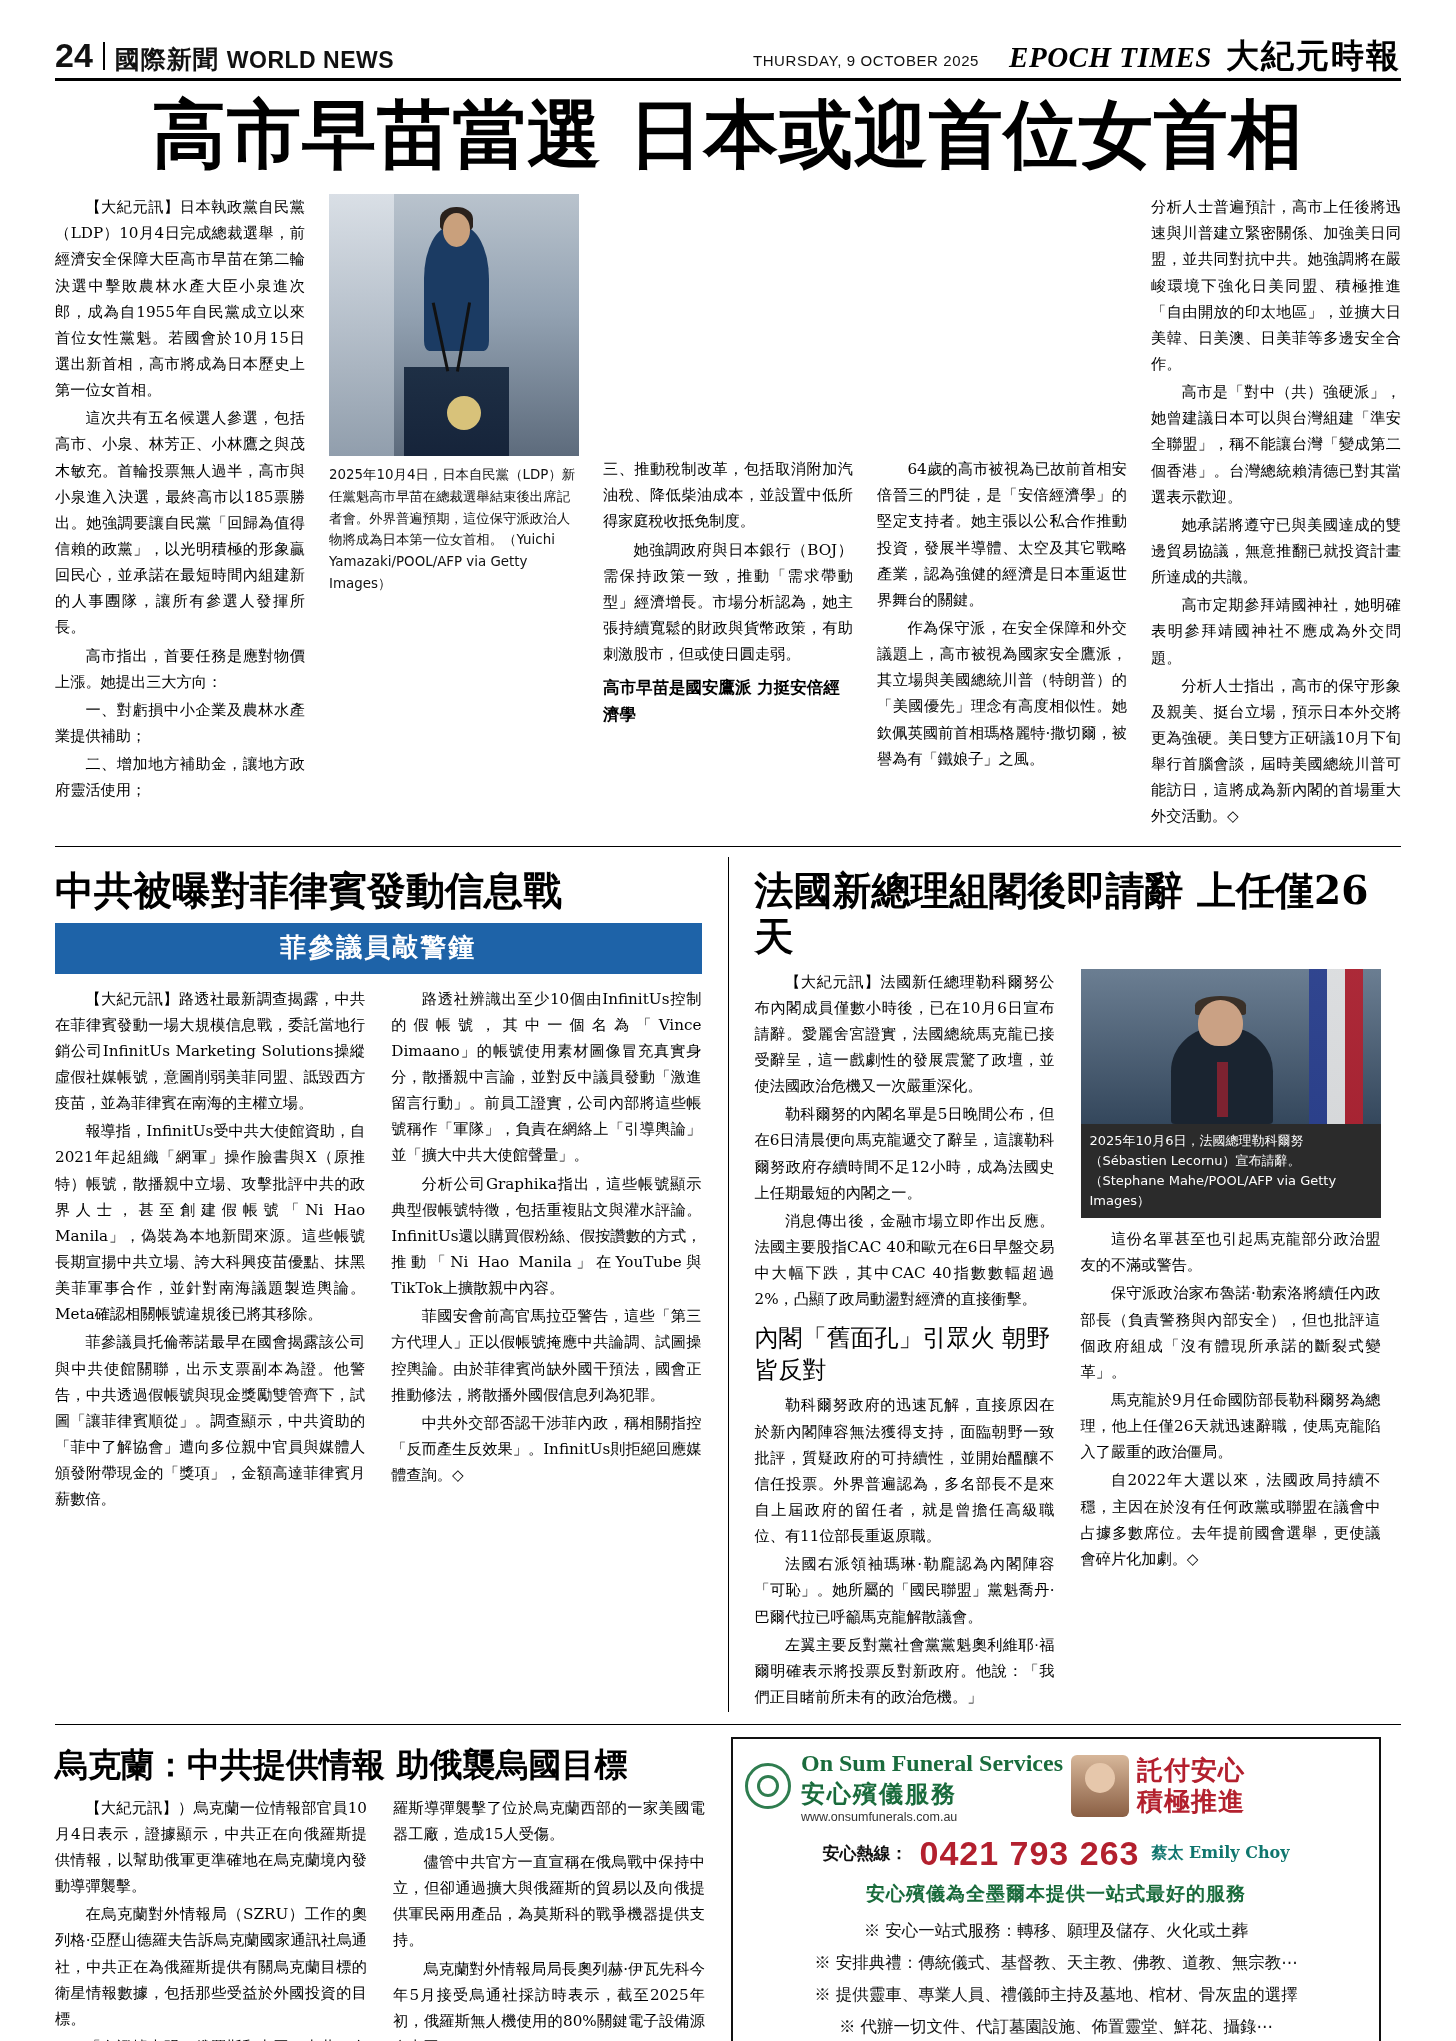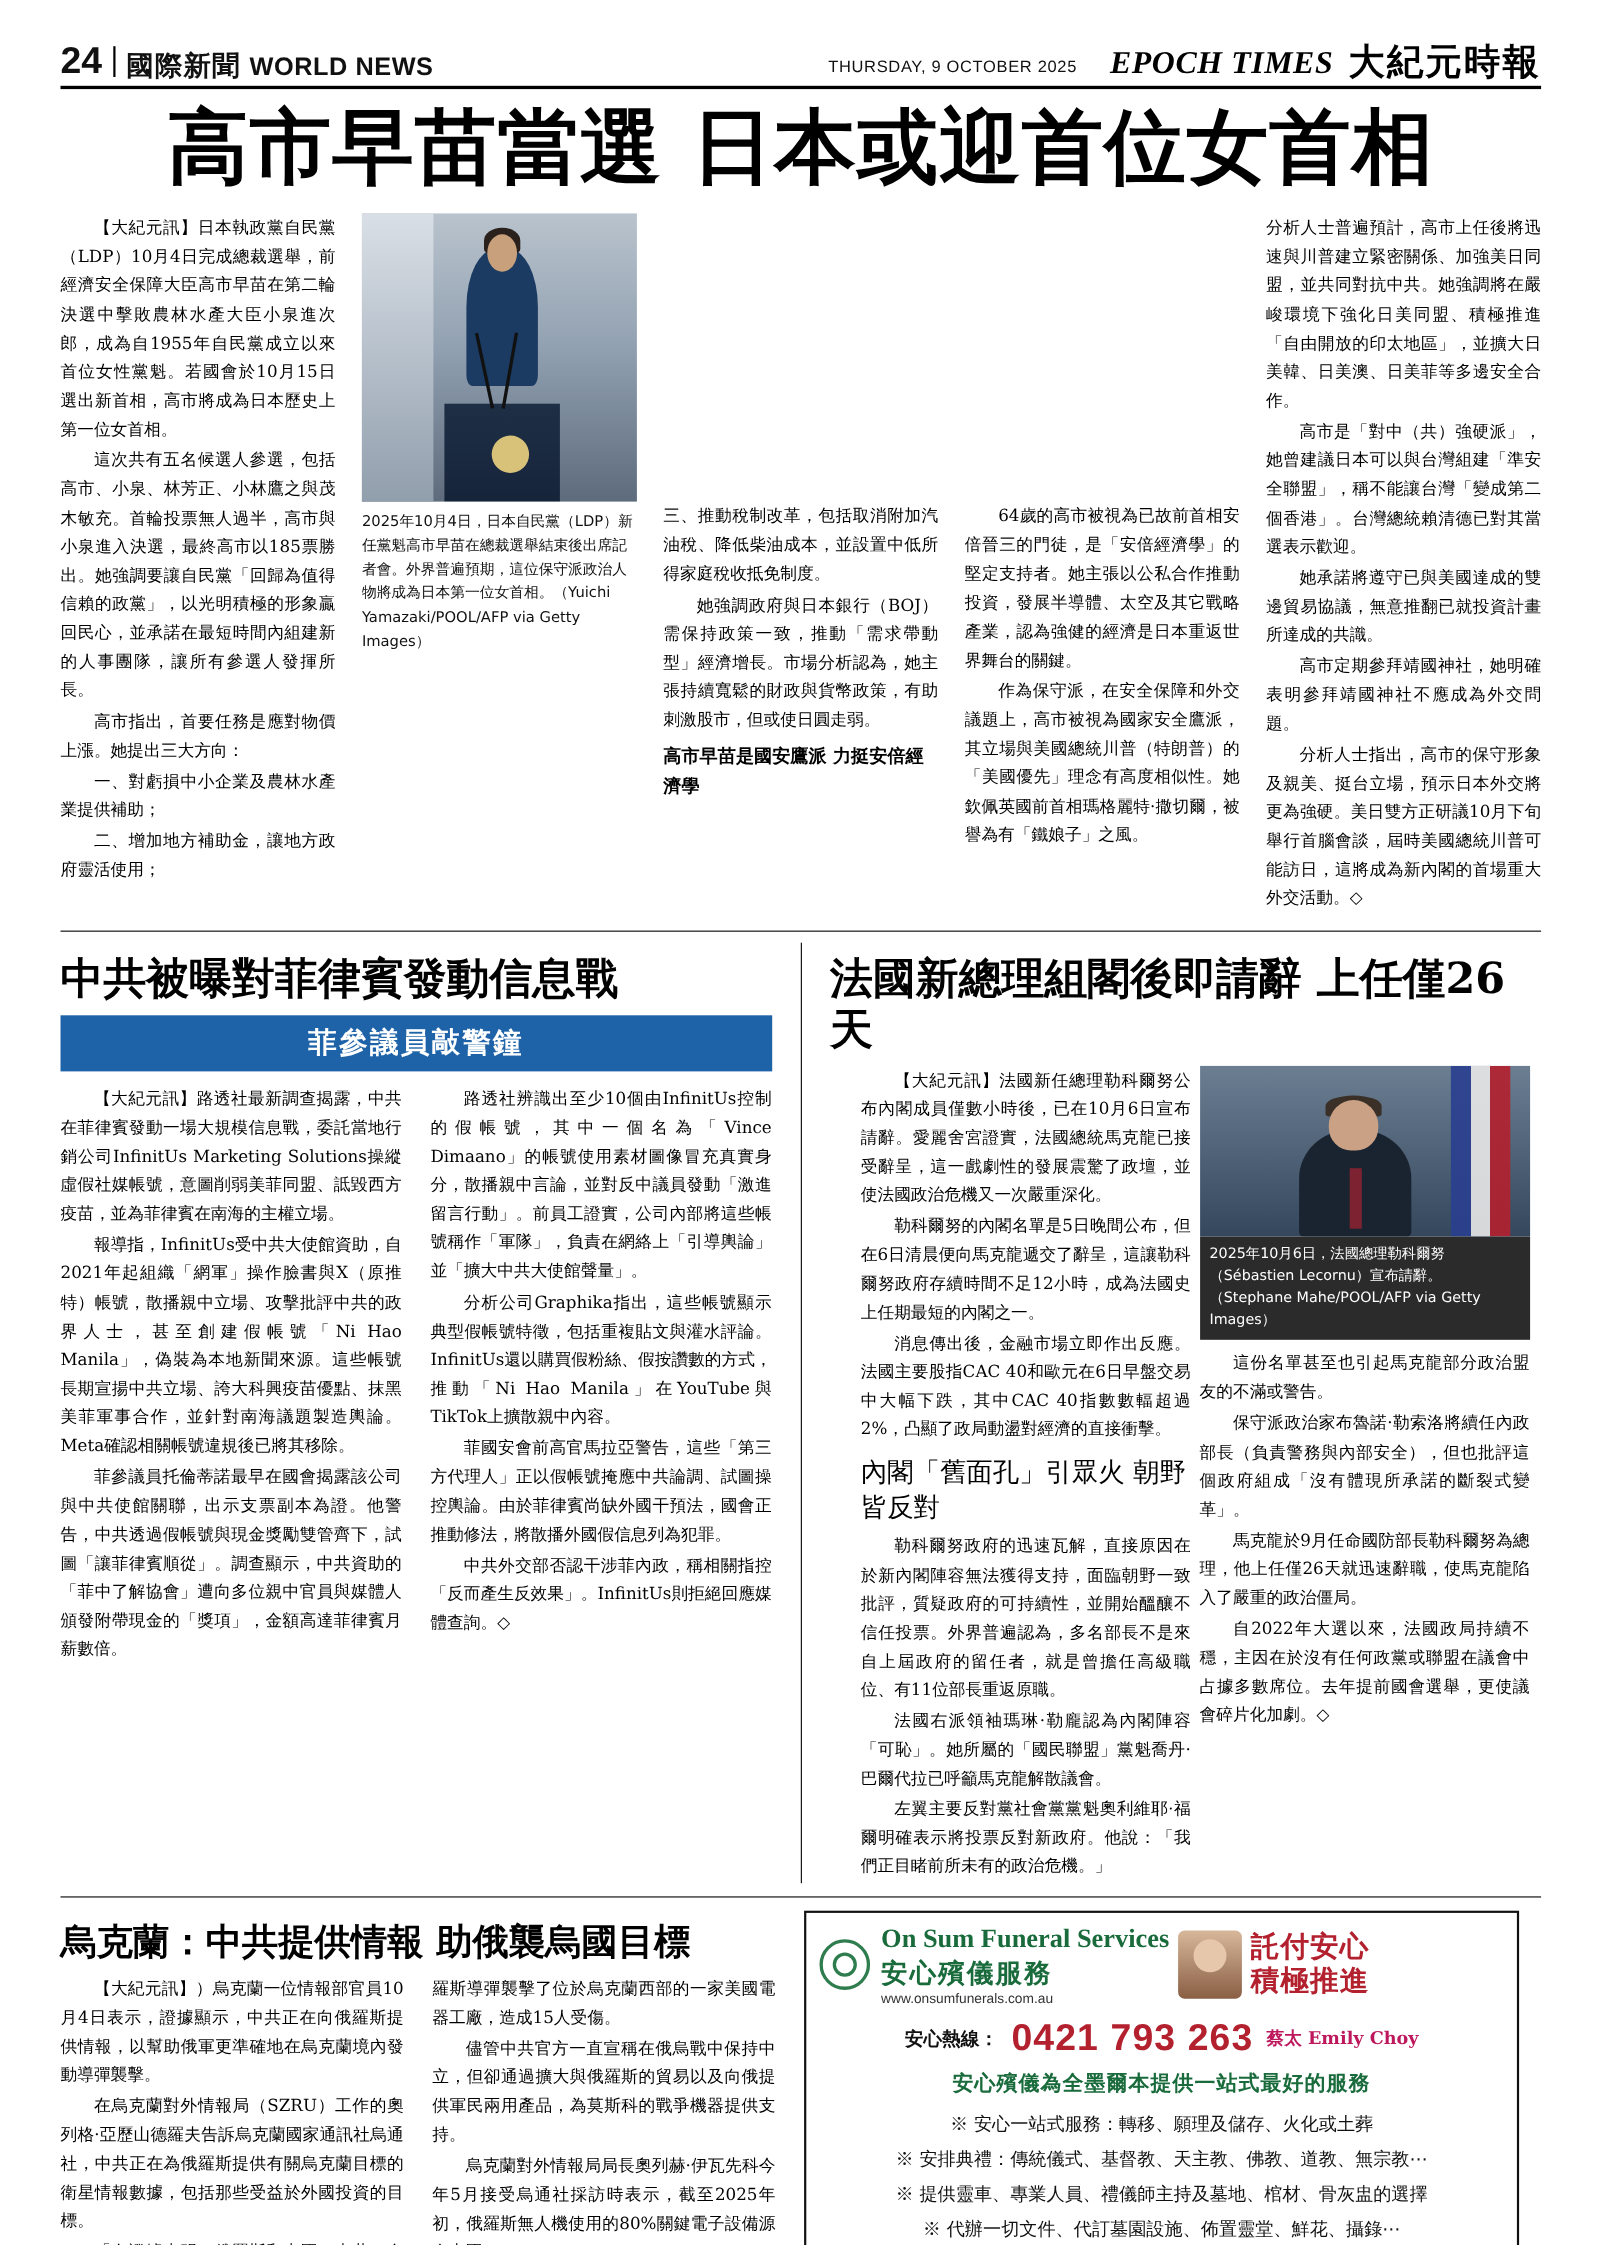--- a/index.html
+++ b/index.html
@@ -100,21 +100,21 @@
   .ad-logo:after { content:""; position:absolute; left:9px; top:9px; width:16px; height:16px; border-radius:50%; border:3px solid #2f7d4f; }
   .ad-en { font-family:"Liberation Serif", serif; font-weight:bold; font-size:24px; color:#1a6b3c; line-height:1.2;}
   .ad-cn { font-family:"DejaVu Serif", serif; font-weight:bold; font-size:24px; color:#1a6b3c; letter-spacing:2px; }
   .ad-url { font-family:"Liberation Sans", sans-serif; font-size:12.5px; color:#333; }
   .ad-portrait { width:58px; height:62px; border-radius:6px; background:linear-gradient(180deg,#d7b79a,#8a5f44); margin:0 8px; flex:none; position:relative;}
   .ad-portrait:after{content:"";position:absolute;left:14px;top:8px;width:30px;height:30px;border-radius:50%;background:#e6c7ab;}
   .ad-slogan { font-family:"DejaVu Serif", serif; font-weight:bold; font-size:26px; color:#b3202e; line-height:1.2; letter-spacing:1px;}
   .ad-phone-row { display:flex; align-items:center; justify-content:center; gap:12px; padding:6px 10px; }
   .ad-hot { font-family:"DejaVu Serif", serif; font-weight:bold; font-size:17px; color:#111; }
   .ad-phone { font-family:"Liberation Sans", sans-serif; font-weight:bold; font-size:34px; color:#b3202e; letter-spacing:1px;}
-  .ad-name { font-family:"DejaVu Serif", serif; font-weight:bold; font-size:16px; color:#be185d; }
+  .ad-name { font-family:"DejaVu Serif", serif; font-weight:bold; font-size:16px; color:#0f766e; }
   .ad-sub { text-align:center; font-family:"DejaVu Serif", serif; font-weight:bold; font-size:19px; color:#1a6b3c; padding:2px 0 8px 0; letter-spacing:1px;}
   .ad-list { padding:0 16px; }
   .ad-list div { font-family:"DejaVu Serif", serif; font-size:16.5px; line-height:1.95; color:#111; text-align:center; }
   .ad-box { margin:8px 26px 6px 26px; border:2px solid #b3202e; text-align:center; padding:7px 0 9px 0; }
 
   .vrule { width:1px; background:#000; align-self:stretch; }
 </style>
 </head>
 <body>
 
@@ -197,21 +197,21 @@
         <p>分析公司Graphika指出，這些帳號顯示典型假帳號特徵，包括重複貼文與灌水評論。InfinitUs還以購買假粉絲、假按讚數的方式，推動「Ni Hao Manila」在YouTube與TikTok上擴散親中內容。</p>
         <p>菲國安會前高官馬拉亞警告，這些「第三方代理人」正以假帳號掩應中共論調、試圖操控輿論。由於菲律賓尚缺外國干預法，國會正推動修法，將散播外國假信息列為犯罪。</p>
         <p>中共外交部否認干涉菲內政，稱相關指控「反而產生反效果」。InfinitUs則拒絕回應媒體查詢。◇</p>
       </div>
     </div>
 
     <div class="vrule"></div>
 
     <div class="mid-right">
       <div class="head2">法國新總理組閣後即請辭 上任僅26天</div>
-      <div style="display:flex; gap:8px;margin-left:28px;">
+      <div style="display:flex; gap:26px;">
         <div style="width:300px">
           <p style="font-family:'DejaVu Serif',serif;font-size:15.2px;line-height:1.72;text-align:justify;margin:0 0 2px 0;text-indent:2em;">【大紀元訊】法國新任總理勒科爾努公布內閣成員僅數小時後，已在10月6日宣布請辭。愛麗舍宮證實，法國總統馬克龍已接受辭呈，這一戲劇性的發展震驚了政壇，並使法國政治危機又一次嚴重深化。</p>
           <p style="font-family:'DejaVu Serif',serif;font-size:15.2px;line-height:1.72;text-align:justify;margin:0 0 2px 0;text-indent:2em;">勒科爾努的內閣名單是5日晚間公布，但在6日清晨便向馬克龍遞交了辭呈，這讓勒科爾努政府存續時間不足12小時，成為法國史上任期最短的內閣之一。</p>
           <p style="font-family:'DejaVu Serif',serif;font-size:15.2px;line-height:1.72;text-align:justify;margin:0 0 2px 0;text-indent:2em;">消息傳出後，金融市場立即作出反應。法國主要股指CAC 40和歐元在6日早盤交易中大幅下跌，其中CAC 40指數數輻超過2%，凸顯了政局動盪對經濟的直接衝擊。</p>
           <div class="subhead-inline">內閣「舊面孔」引眾火 朝野皆反對</div>
           <p style="font-family:'DejaVu Serif',serif;font-size:15.2px;line-height:1.72;text-align:justify;margin:0 0 2px 0;text-indent:2em;">勒科爾努政府的迅速瓦解，直接原因在於新內閣陣容無法獲得支持，面臨朝野一致批評，質疑政府的可持續性，並開始醞釀不信任投票。外界普遍認為，多名部長不是來自上屆政府的留任者，就是曾擔任高級職位、有11位部長重返原職。</p>
           <p style="font-family:'DejaVu Serif',serif;font-size:15.2px;line-height:1.72;text-align:justify;margin:0 0 2px 0;text-indent:2em;">法國右派領袖瑪琳·勒龐認為內閣陣容「可恥」。她所屬的「國民聯盟」黨魁喬丹·巴爾代拉已呼籲馬克龍解散議會。</p>
           <p style="font-family:Liberation Serif, serif;font-size:15.2px;line-height:1.72;text-align:justify;margin:0 0 2px 0;text-indent:2em;">左翼主要反對黨社會黨黨魁奧利維耶·福爾明確表示將投票反對新政府。他說：「我們正目睹前所未有的政治危機。」</p>
         </div>
         <div style="width:300px">

